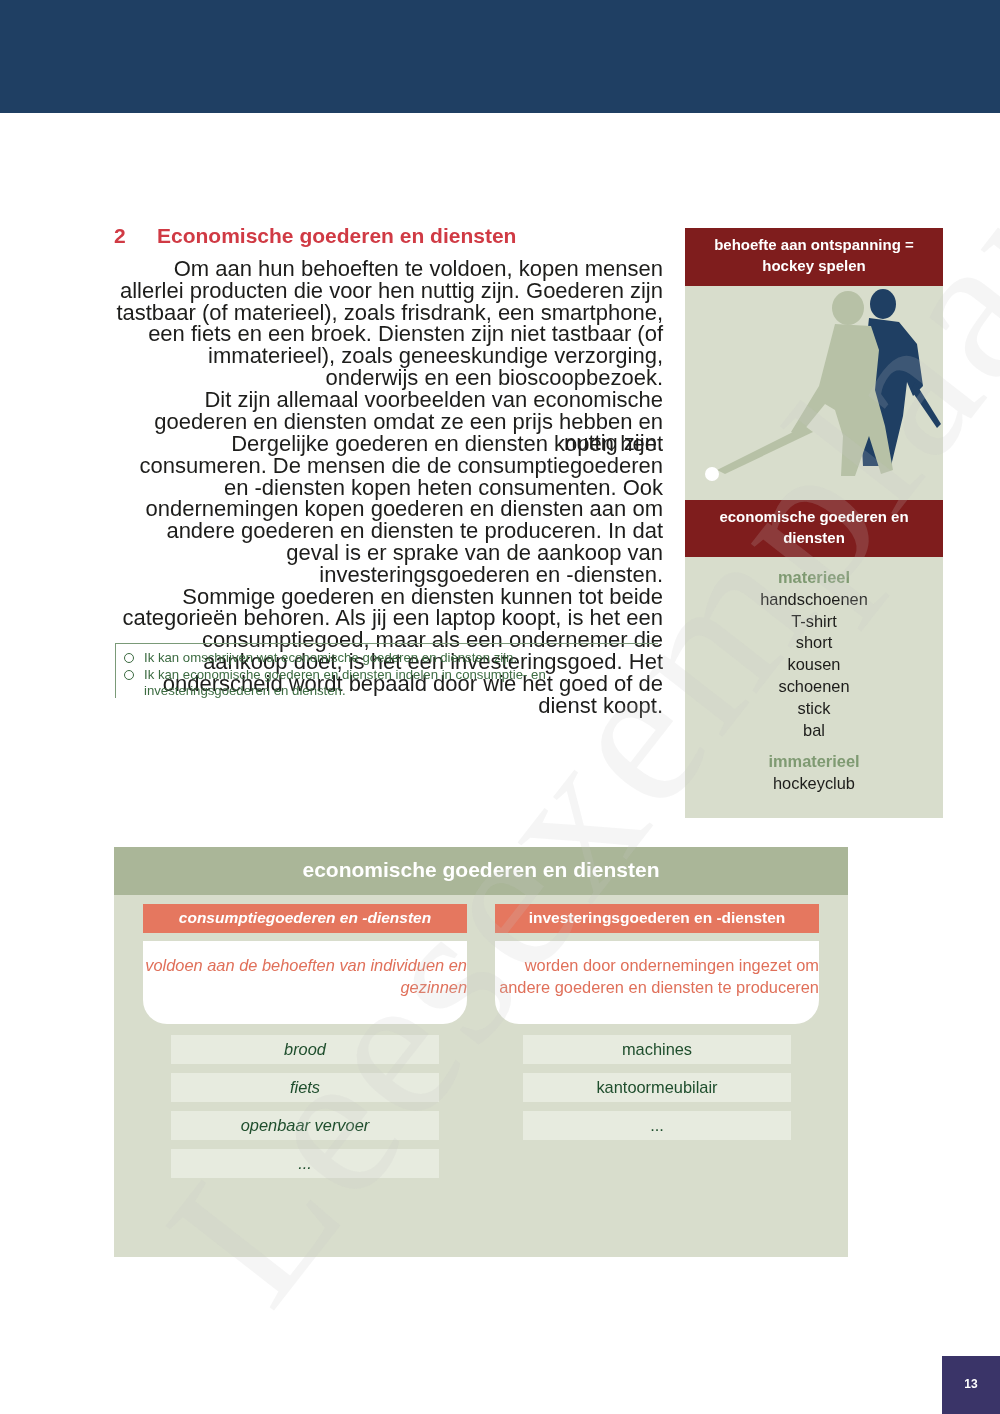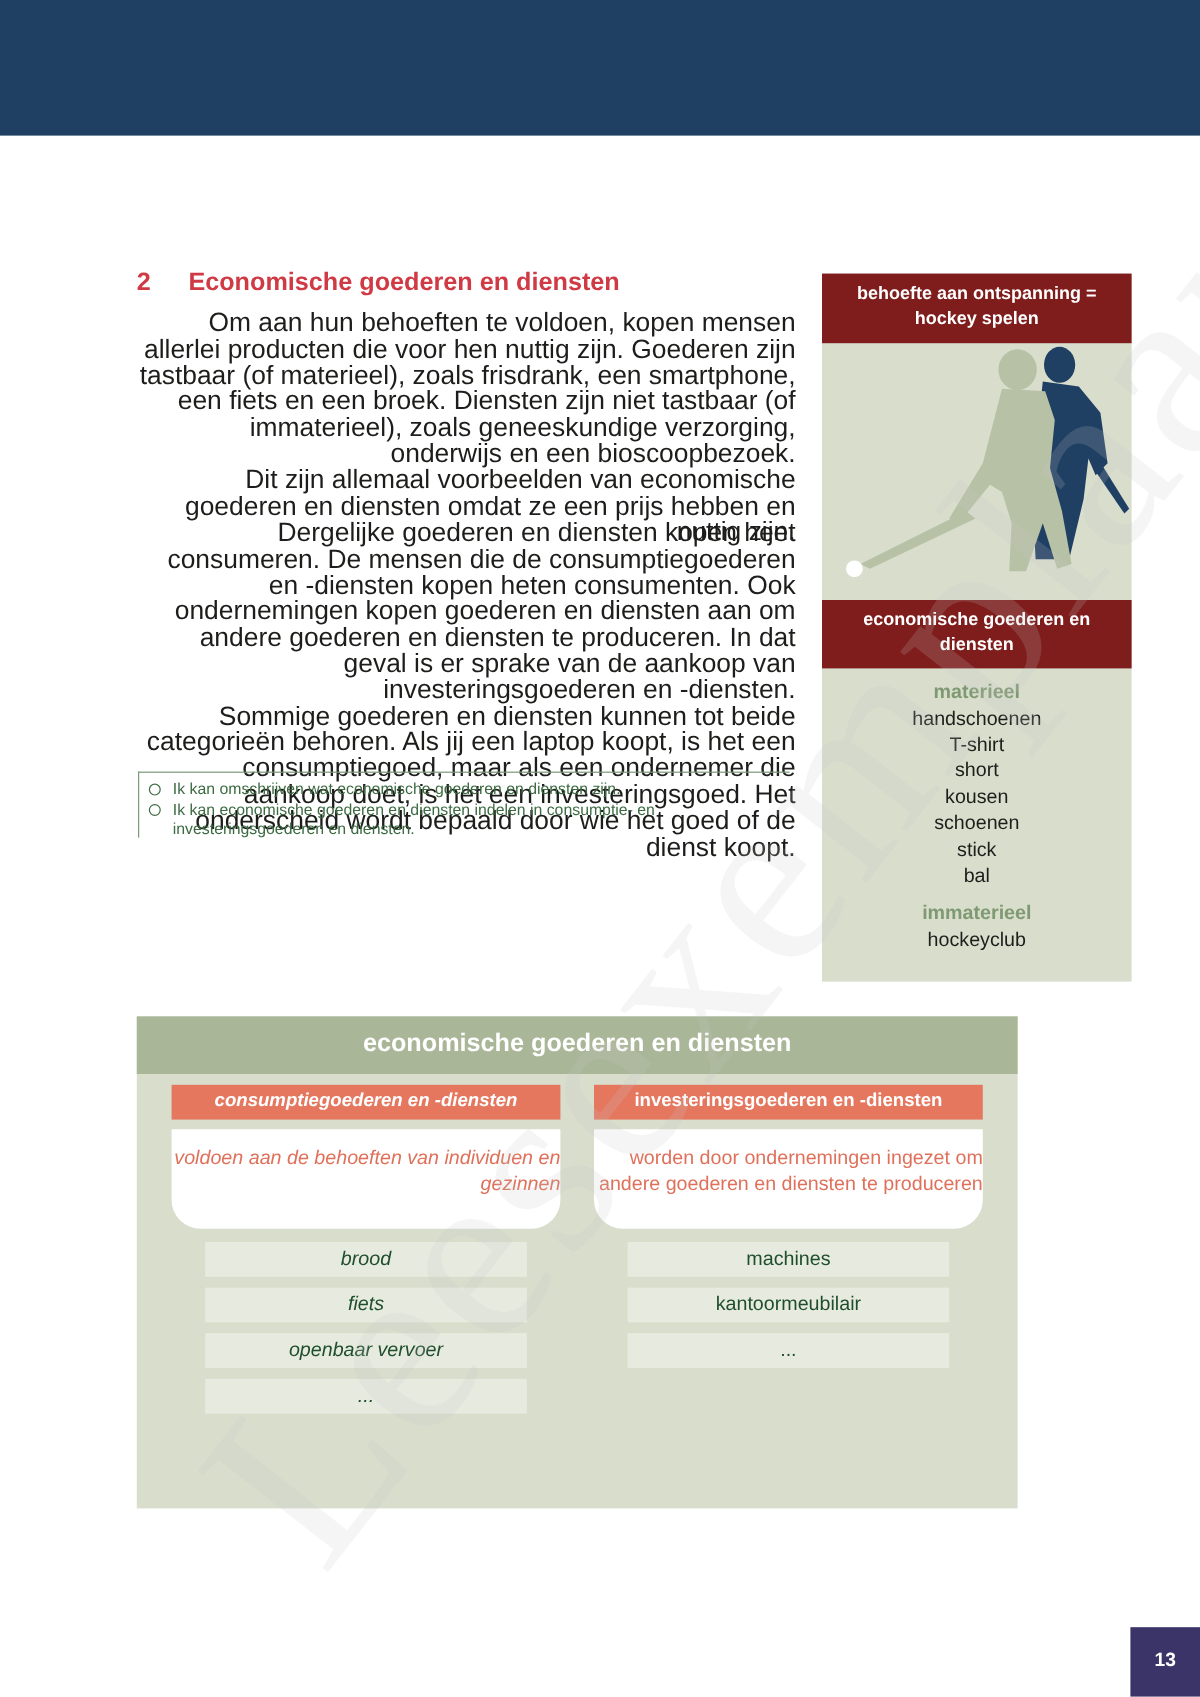--- a/index.html
+++ b/index.html
@@ -37,21 +37,21 @@
   .scheme-head { height: 48px; background: #aab698; color: #fff; font-weight: bold; font-size: 21px; text-align: center; line-height: 46px; }
   .col { position: absolute; top: 57px; width: 324px; }
   .col.left { left: 29px; font-style: italic; }
   .col.right { left: 381px; }
   .col-head { height: 29px; background: #e5775f; color: #fff; font-weight: bold; font-size: 15.5px; text-align: center; line-height: 28px; }
   .col-desc { margin-top: 8px; height: 83px; background: #fff; border-radius: 0 0 24px 24px; color: #e0705a; font-size: 16.4px; line-height: 22px; text-align: right; padding-top: 13px; }
   .items { margin: 11px 28px 0 28px; }
   .item { height: 29px; background: #e7ebdf; margin-bottom: 9px; text-align: center; font-size: 16.4px; line-height: 28px; color: #1f4e2d; }
 
   .page-num { position: absolute; left: 942px; top: 1356px; width: 58px; height: 58px; background: #3a3468; color: #fff;
-    font-weight: bold; font-size: 16px; text-align: center; line-height: 56px; }
+    font-weight: bold; font-size: 12px; text-align: center; line-height: 56px; }
 </style>
 </head>
 <body>
 
 <div class="top-band"></div>
 
 <h2 class="section-title">
   <span class="num">2</span><span>Economische goederen en diensten</span>
 </h2>
 

